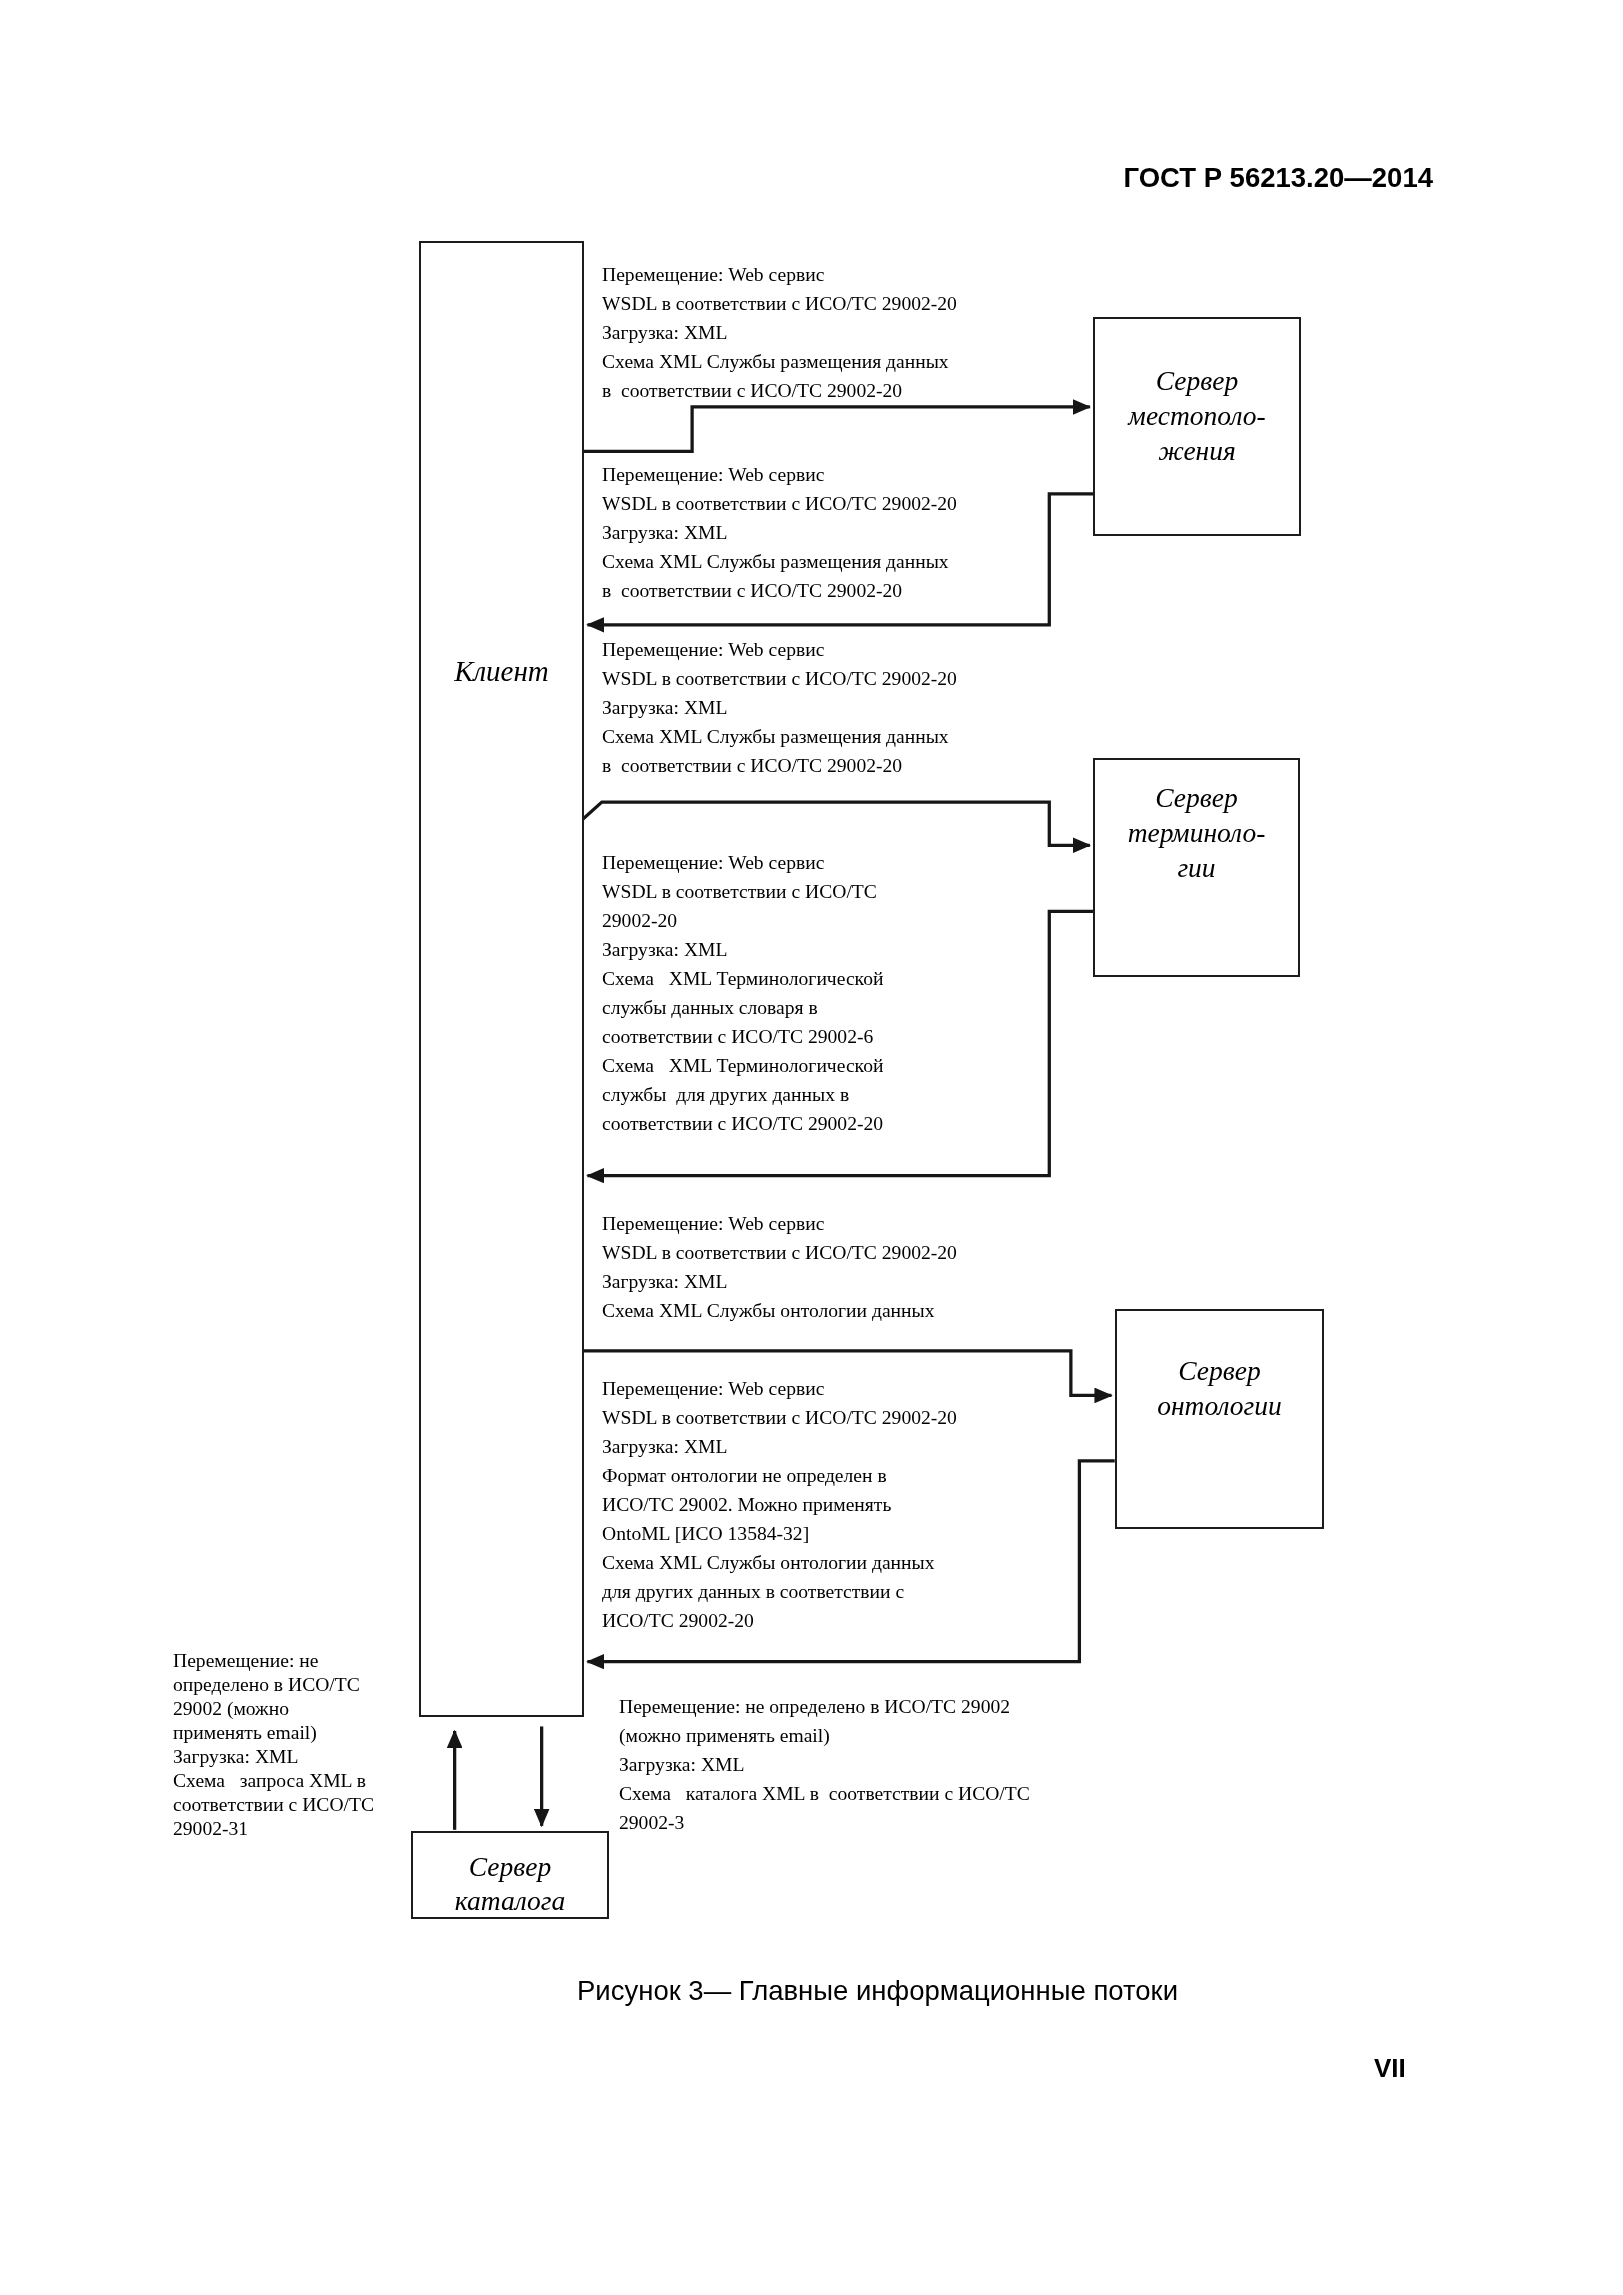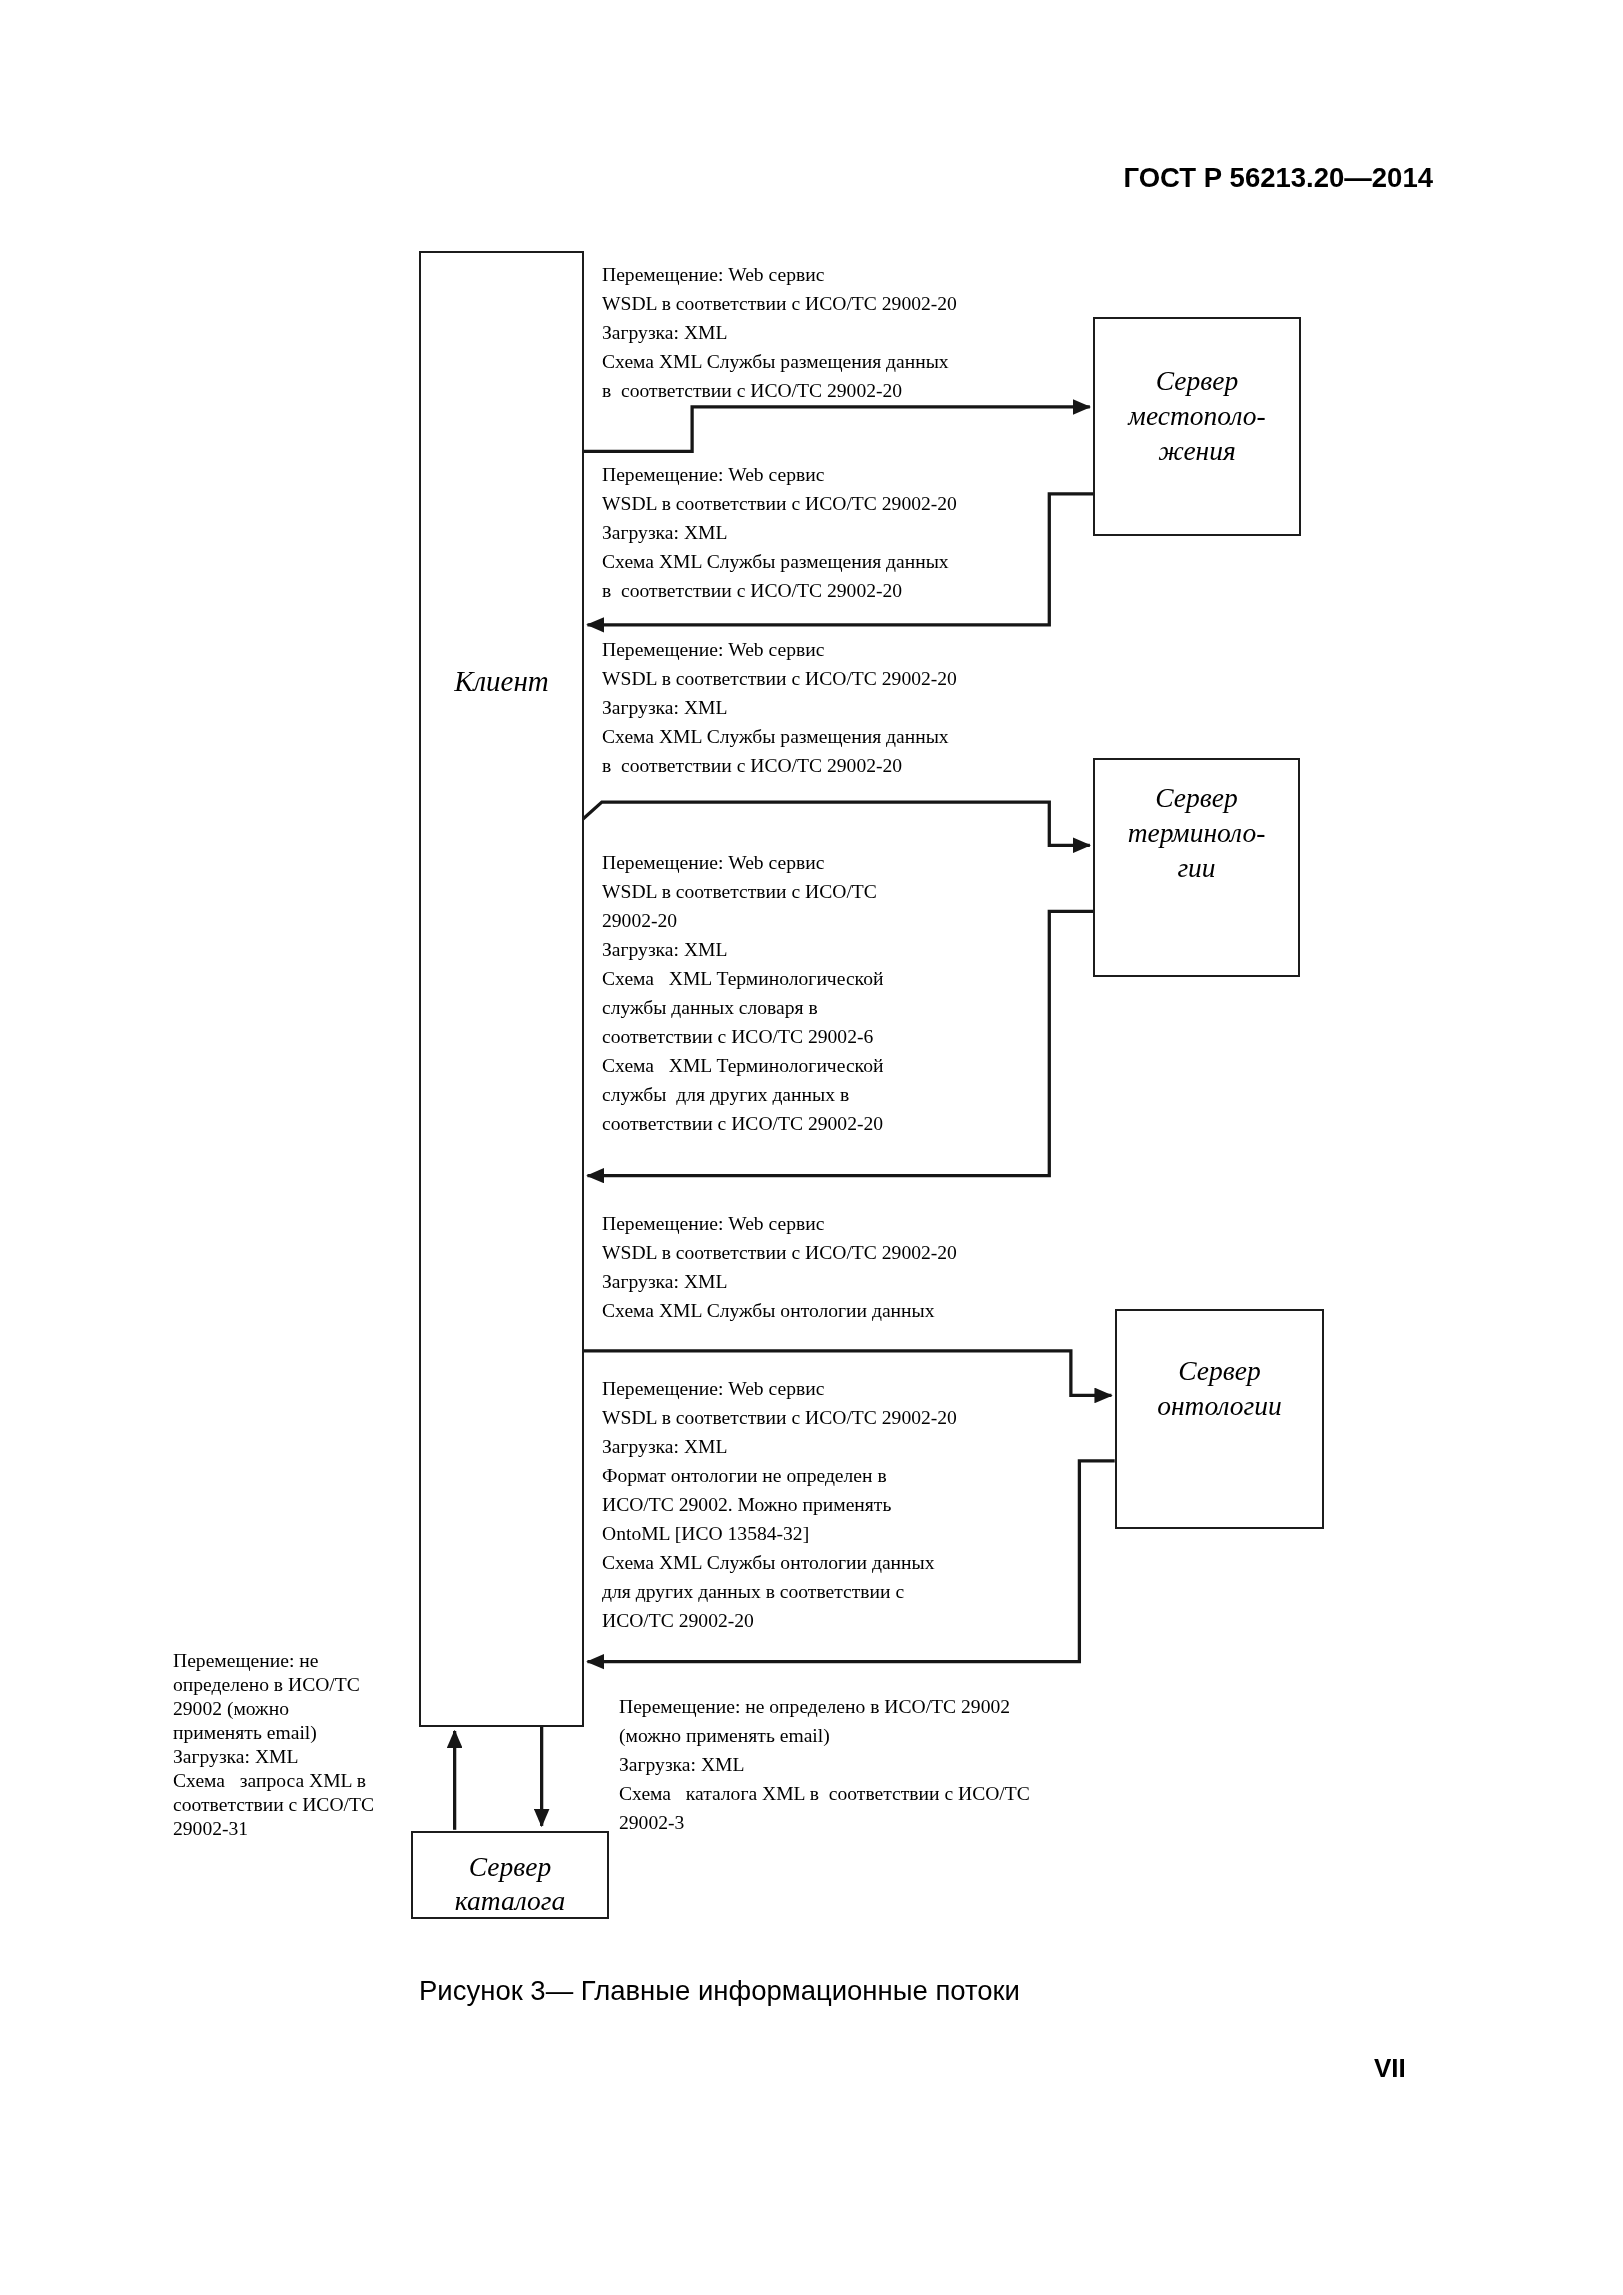--- a/index.html
+++ b/index.html
@@ -45,21 +45,21 @@
   }
   .flow-text{
     position:absolute;
     font-size:19.6px;
     line-height:29px;
     white-space:pre-wrap;
   }
   .caption{
     position:absolute;
     left:419px;top:1975px;width:759px;
-    text-align:left;
+    text-align:right;
     font-family:"Liberation Sans", sans-serif;
     font-size:27.5px;
     white-space:pre;
   }
   .page-number{
     position:absolute;
     left:1374px;top:2053px;width:59px;
     text-align:left;
     font-family:"Liberation Sans", sans-serif;
     font-weight:bold;
@@ -82,21 +82,21 @@
     <polyline points="892,690 1058,690 1058,622 1666,622" marker-end="url(#arr)"></polyline>
     <polyline points="1671,755 1604,755 1604,955 898,955" marker-end="url(#arr)"></polyline>
     <polyline points="881,1261 920,1226 1604,1226 1604,1292 1666,1292" marker-end="url(#arr)"></polyline>
     <polyline points="1671,1393 1604,1393 1604,1797 898,1797" marker-end="url(#arr)"></polyline>
     <polyline points="892,2065 1637,2065 1637,2133 1699,2133" marker-end="url(#arr)"></polyline>
     <polyline points="1704,2233 1650,2233 1650,2540 898,2540" marker-end="url(#arr)"></polyline>
     <polyline points="695,2797 695,2646" marker-end="url(#arr)"></polyline>
     <polyline points="828,2639 828,2791" marker-end="url(#arr)"></polyline>
   </svg>
 
-  <div class="box" style="left:419px;top:251px;width:165px;height:1476px;">
+  <div class="box" style="left:419px;top:241px;width:165px;height:1476px;">
     <div class="client-label">Клиент</div>
   </div>
 
   <div class="box" style="left:1093px;top:317px;width:208px;height:219px;padding-top:44px;">
     <div class="box-label">Сервер
 местополо-
 жения</div>
   </div>
 
   <div class="box" style="left:1093px;top:758px;width:207px;height:219px;padding-top:19.6px;">

